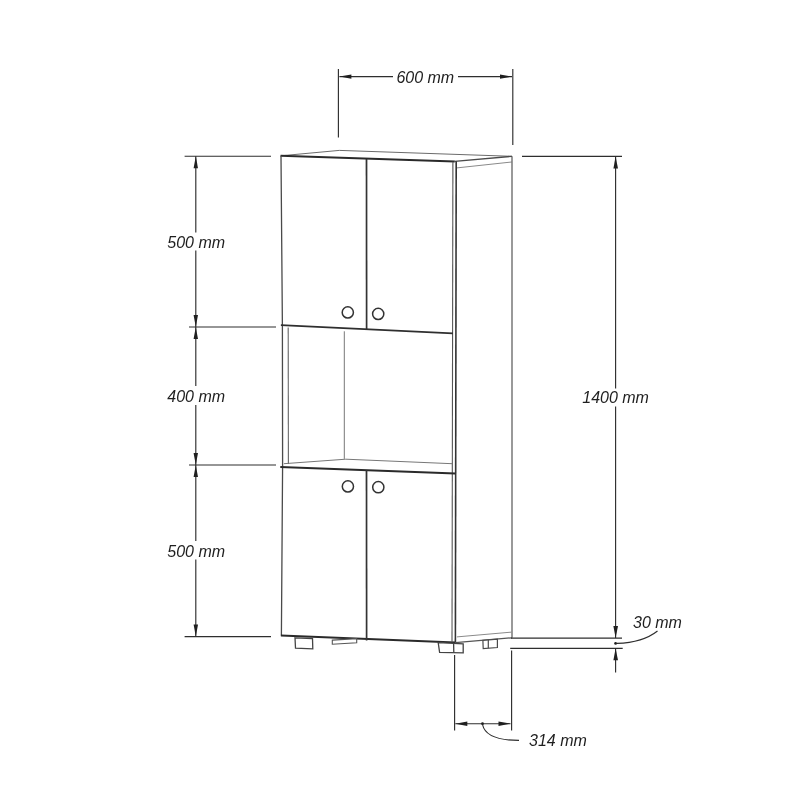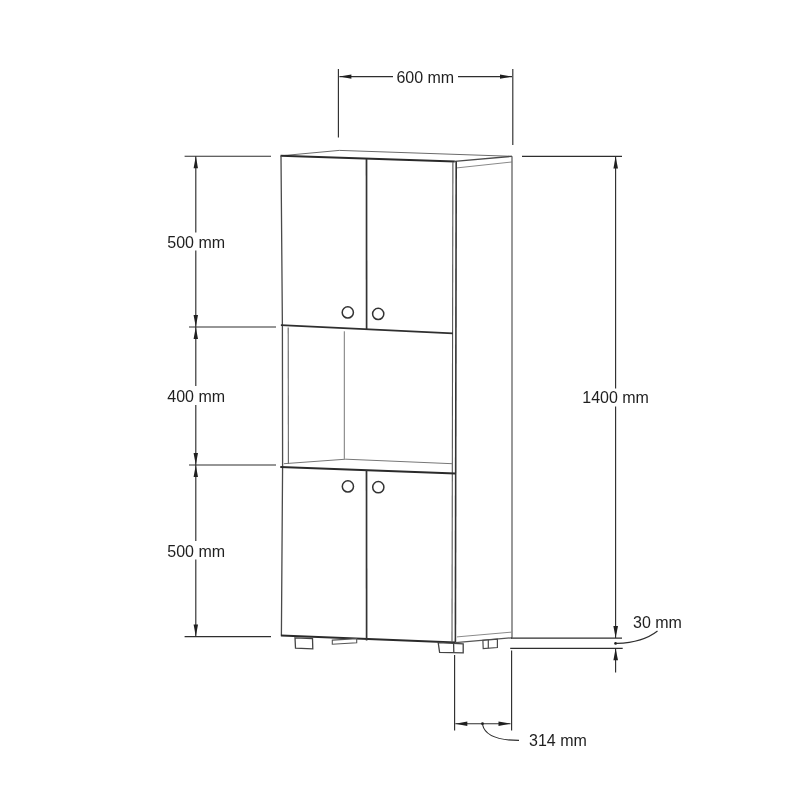--- a/index.html
+++ b/index.html
@@ -1,16 +1,16 @@
 <!DOCTYPE html>
 <html><head>
 <meta charset="utf-8">
 <style>
   html,body{margin:0;padding:0;background:#ffffff;}
-  .wrap{width:800px;height:800px;background:#ffffff;filter:grayscale(1);}
+  .wrap{width:800px;height:800px;background:#ffffff;filter:grayscale(1);font-style:italic;}
   text{font-family:"Liberation Sans",sans-serif;font-size:16px;fill:#1f1f1f;}
 </style>
 </head>
 <body>
 <div class="wrap">
 <svg width="800" height="800" viewBox="0 0 800 800">
 
   <rect x="0" y="0" width="800" height="800" fill="#ffffff"></rect>
 
   <g stroke="#6b6b6b" stroke-width="1" fill="none">

